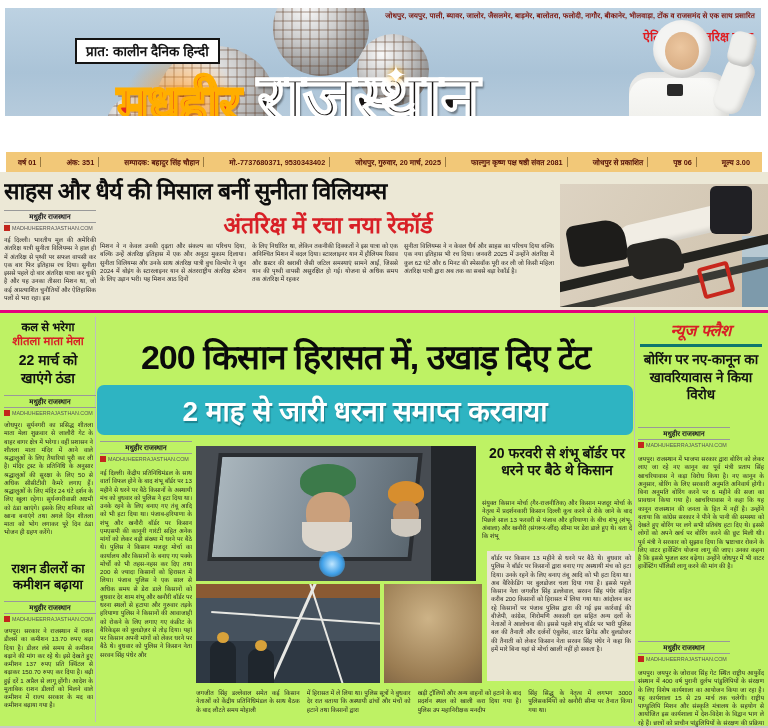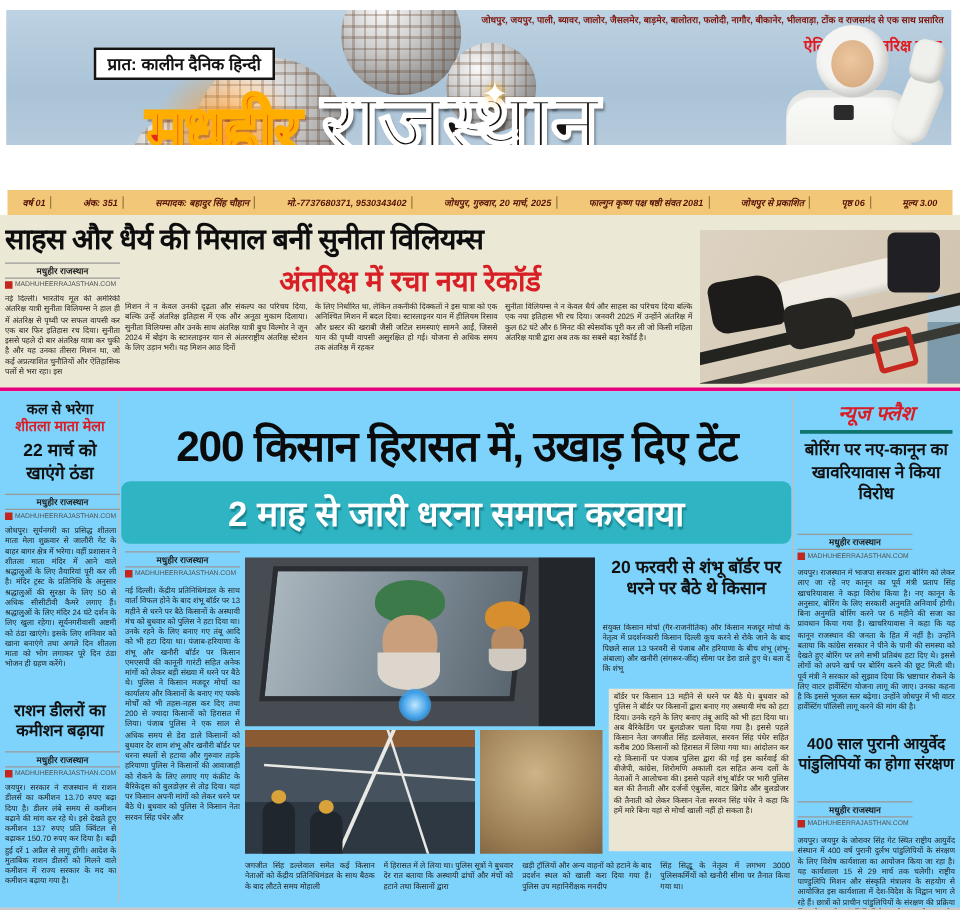--- a/index.html
+++ b/index.html
@@ -54,21 +54,21 @@
     box-shadow:inset 0 6px 0 rgba(0,0,0,.06), inset -8px 0 10px rgba(0,0,0,.1);}
   .arm{position:absolute;right:12px;top:38px;width:30px;height:56px;background:#f2f2ef;
     border-radius:12px;transform:rotate(22deg);box-shadow:inset -3px 0 5px rgba(0,0,0,.15);}
   .glove{position:absolute;right:6px;top:12px;width:26px;height:34px;background:#efefec;
     border-radius:9px;transform:rotate(14deg);box-shadow:inset -3px -3px 5px rgba(0,0,0,.2);}
   .chest-panel{position:absolute;left:58px;top:64px;width:16px;height:12px;background:#2b2b2b;border-radius:2px;}
 
   
   .infobar{position:absolute;left:6px;top:152px;width:756px;height:20px;background:#f2c878;
     display:flex;align-items:center;justify-content:space-between;padding:0 8px;box-sizing:border-box;
-    font-size:7.3px;font-weight:bold;color:#551006;font-style:italic;}
+    font-size:7.3px;font-weight:bold;color:#551006;}
   .infobar span{padding:0 4px;white-space:nowrap;}
   .infobar span:not(:last-child){border-right:1px solid #9a7a40;}
 
   
   .lead-section{position:absolute;left:0;top:172px;width:768px;height:138px;background:#ece8d6;
     border-bottom:3px solid #e5007d;box-sizing:content-box;}
   .lead-headline{position:absolute;left:4px;top:2px;width:554px;font-size:23px;font-weight:900;
     color:#0d0d0d;letter-spacing:-.5px;white-space:nowrap;overflow:hidden;}
   .lead-subheadline{position:absolute;left:100px;top:36px;width:456px;text-align:center;
     font-size:23px;font-weight:900;color:#d81f26;white-space:nowrap;overflow:hidden;}
@@ -97,21 +97,21 @@
     border-radius:12px;transform:rotate(-13deg);box-shadow:inset 0 -4px 4px rgba(0,0,0,.12);}
   .sp-boot1{position:absolute;left:8px;top:38px;width:58px;height:42px;background:#1d1c1a;
     border-radius:8px 20px 6px 12px;transform:rotate(-10deg);}
   .sp-boot2{position:absolute;left:68px;top:56px;width:54px;height:36px;background:#262522;
     border-radius:8px 18px 6px 10px;transform:rotate(-12deg);}
   .sp-head{position:absolute;right:16px;top:2px;width:42px;height:48px;background:#202024;border-radius:6px;}
   .sp-handle{position:absolute;right:36px;top:80px;width:24px;height:24px;border:4px solid #c8271d;
     border-radius:4px;transform:rotate(-15deg);}
 
   
-  .main-section{position:absolute;left:0;top:313px;width:768px;height:415px;background:#7dd3fc;
+  .main-section{position:absolute;left:0;top:313px;width:768px;height:415px;background:#bef264;
     border-bottom:2px solid #c9c9c9;box-sizing:border-box;}
   .vdiv{position:absolute;top:4px;bottom:4px;width:1px;background:#bfbfbf;}
   .vdiv1{left:95px;} .vdiv2{left:634px;}
 
   
   .kicker{position:absolute;left:99px;top:3px;width:533px;text-align:center;font-size:14.5px;
     font-weight:900;color:#d81f26;white-space:nowrap;overflow:hidden;}
   .main-headline{position:absolute;left:99px;top:20px;width:533px;text-align:center;font-size:34px;
     font-weight:900;color:#0b0b0b;letter-spacing:-1px;white-space:nowrap;overflow:hidden;}
   .banner{position:absolute;left:97px;top:72px;width:536px;height:50px;background:#2eb4c2;
@@ -333,21 +333,20 @@
     <div class="nf-header">न्यूज फ्लैश</div>
     <div class="rs-h1">बोरिंग पर नए-कानून का खावरियावास ने किया विरोध</div>
     <div class="byline rs-byline1">
       <div class="b-brand">मधुहीर राजस्थान</div>
       <div class="b-site">
           <span class="b-sq"></span>
           <span>MADHUHEERRAJASTHAN.COM</span>
         </div>
     </div>
     <div class="bodytext rs-body1">जयपुर। राजस्थान में भाजपा सरकार द्वारा बोरिंग को लेकर लाए जा रहे नए कानून का पूर्व मंत्री प्रताप सिंह खाचरियावास ने कड़ा विरोध किया है। नए कानून के अनुसार, बोरिंग के लिए सरकारी अनुमति अनिवार्य होगी। बिना अनुमति बोरिंग करने पर 6 महीने की सजा का प्रावधान किया गया है। खाचरियावास ने कहा कि यह कानून राजस्थान की जनता के हित में नहीं है। उन्होंने बताया कि कांग्रेस सरकार ने पीने के पानी की समस्या को देखते हुए बोरिंग पर लगे सभी प्रतिबंध हटा दिए थे। इससे लोगों को अपने खर्च पर बोरिंग करने की छूट मिली थी। पूर्व मंत्री ने सरकार को सुझाव दिया कि भ्रष्टाचार रोकने के लिए वाटर हार्वेस्टिंग योजना लागू की जाए। उनका कहना है कि इससे भूजल स्तर बढ़ेगा। उन्होंने जोधपुर में भी वाटर हार्वेस्टिंग पॉलिसी लागू करने की मांग की है।</div>
-    <div class="rs-h2">400 साल पुरानी आयुर्वेद पांडुलिपियों का होगा संरक्षण</div>
     <div class="byline rs-byline2">
       <div class="b-brand">मधुहीर राजस्थान</div>
       <div class="b-site">
           <span class="b-sq"></span>
           <span>MADHUHEERRAJASTHAN.COM</span>
         </div>
     </div>
     <div class="bodytext rs-body2">जयपुर। जयपुर के जोरावर सिंह गेट स्थित राष्ट्रीय आयुर्वेद संस्थान में 400 वर्ष पुरानी दुर्लभ पांडुलिपियों के संरक्षण के लिए विशेष कार्यशाला का आयोजन किया जा रहा है। यह कार्यशाला 15 से 29 मार्च तक चलेगी। राष्ट्रीय पाण्डुलिपि मिशन और संस्कृति मंत्रालय के सहयोग से आयोजित इस कार्यशाला में देश-विदेश के विद्वान भाग ले रहे हैं। छात्रों को प्राचीन पांडुलिपियों के संरक्षण की प्रक्रिया सिखाई जाएगी। पांडुलिपि विशेषज्ञ प्रो. बनवारी लाल गौड़ ने कहा कि आयुर्वेद पांडुलिपियों को मूल स्वरूप में संरक्षित करना जरूरी है।</div>
   </div>
 

